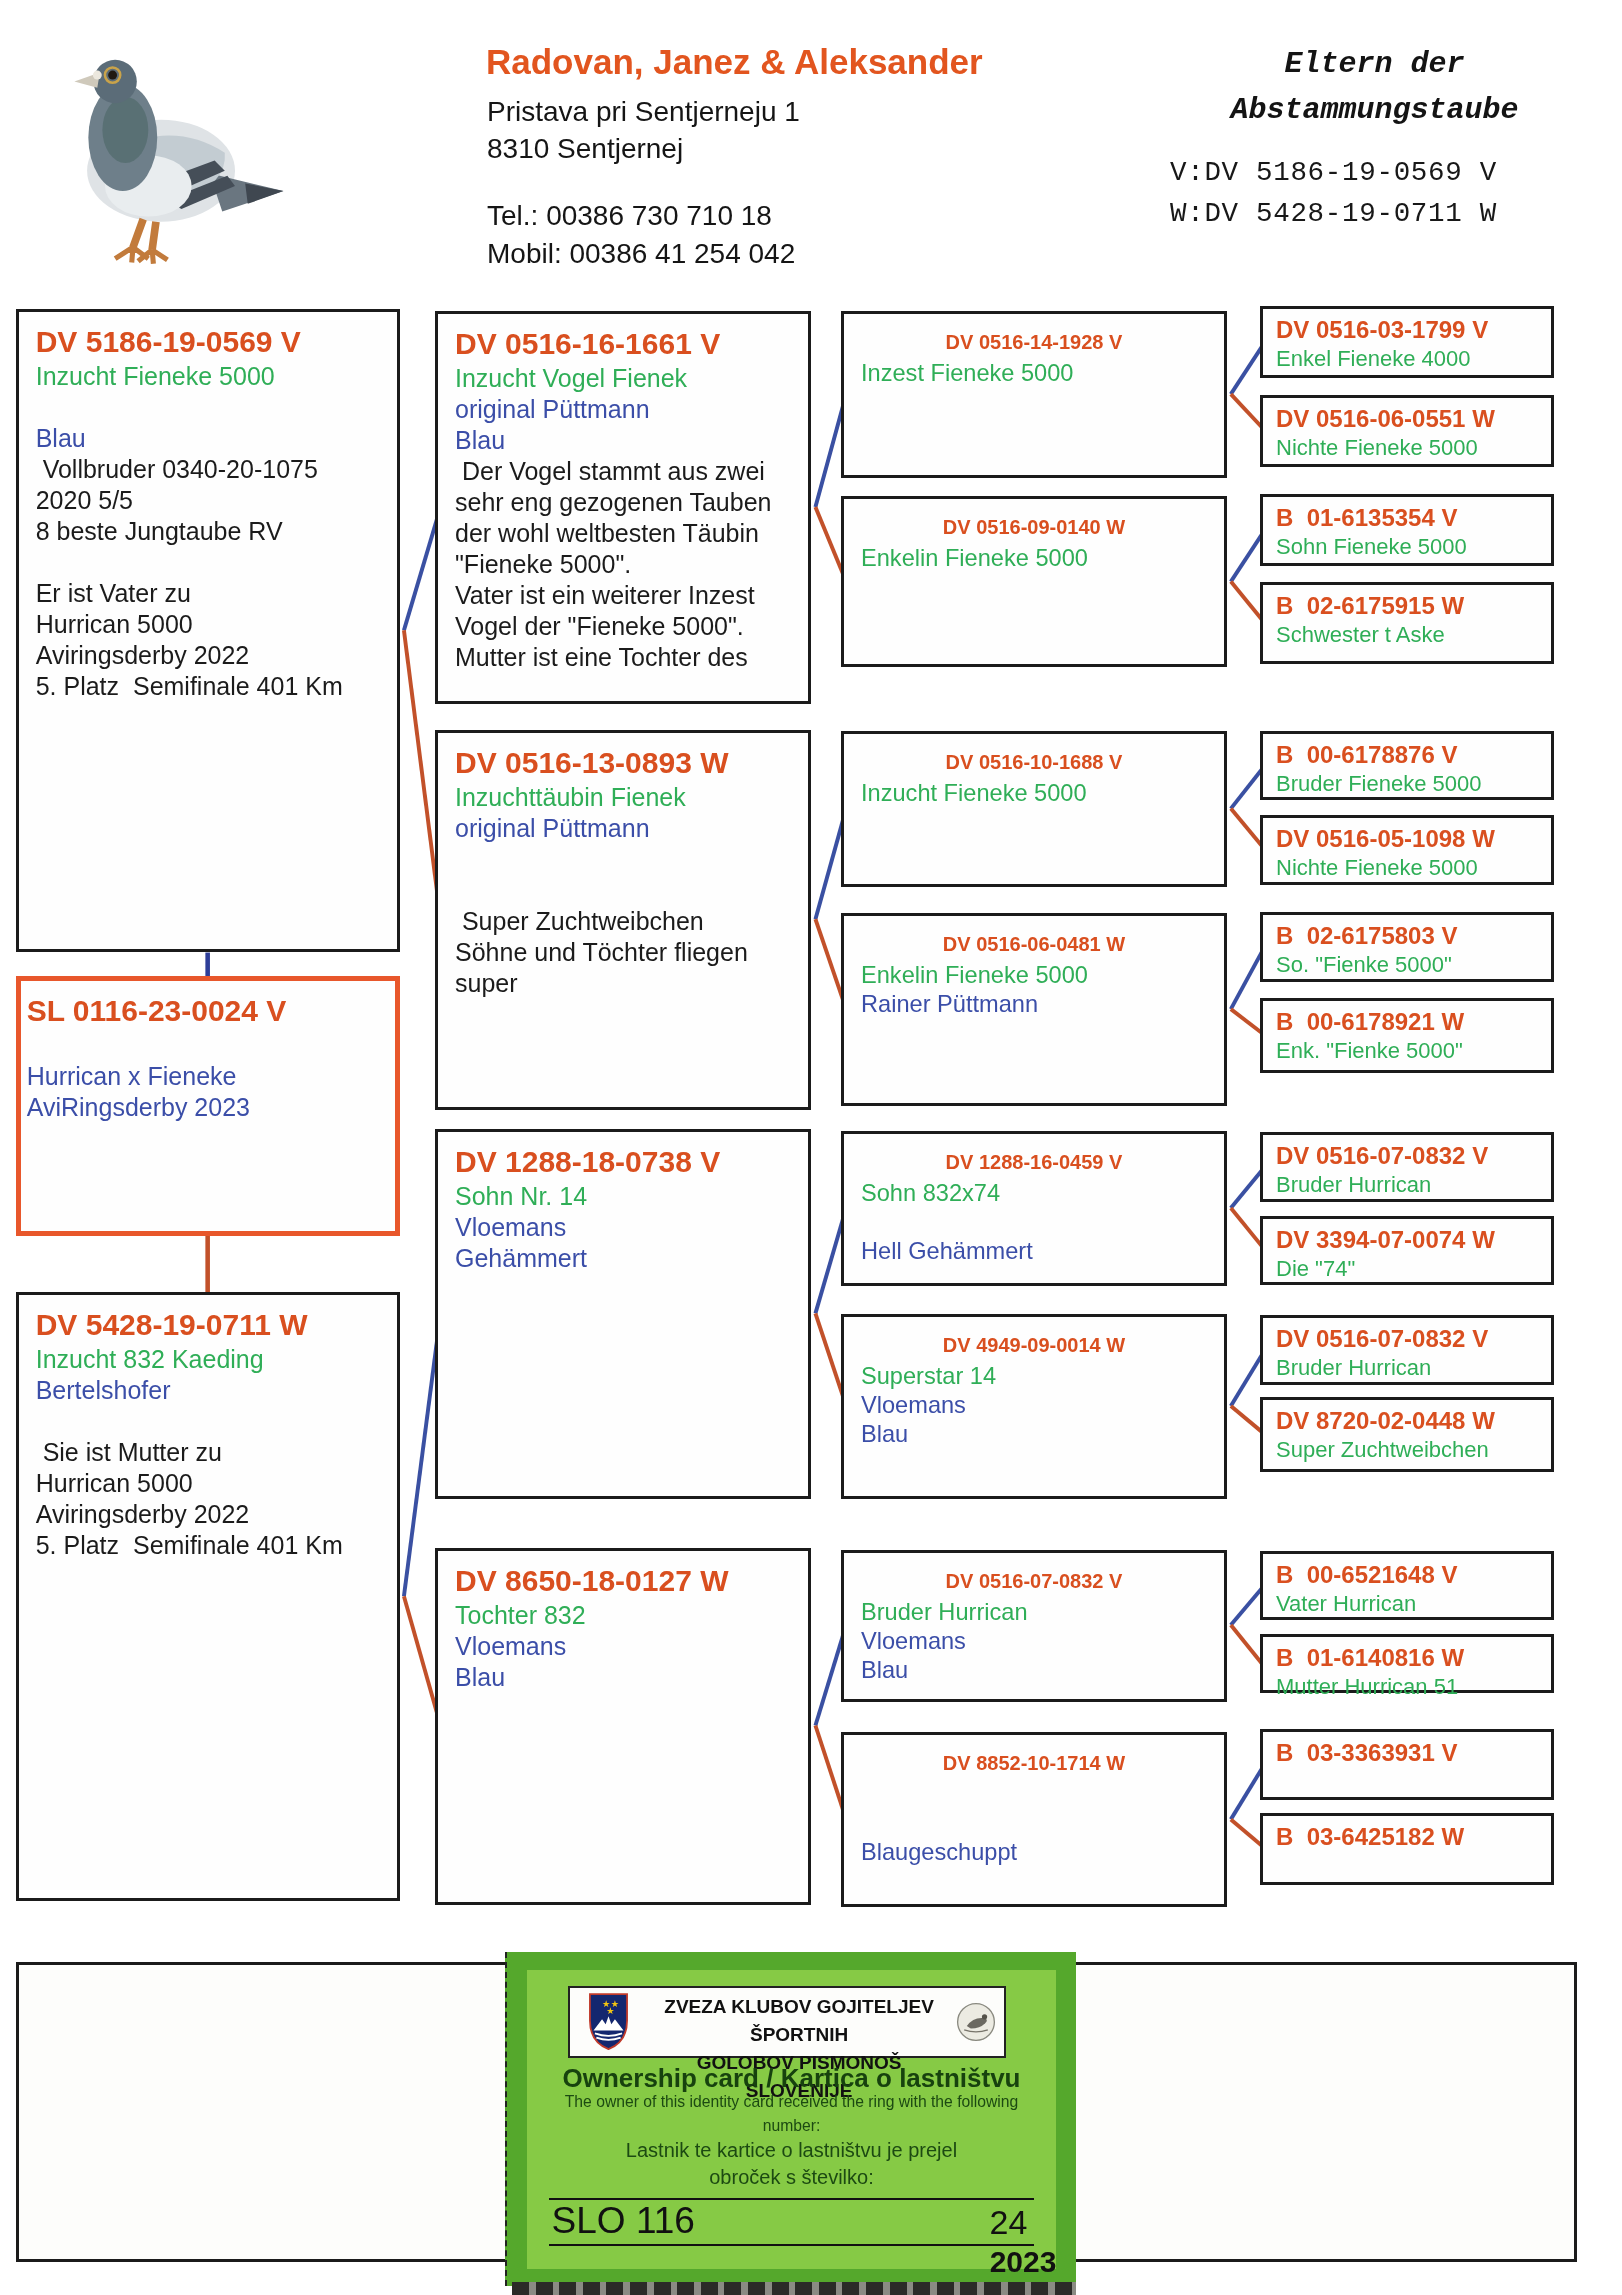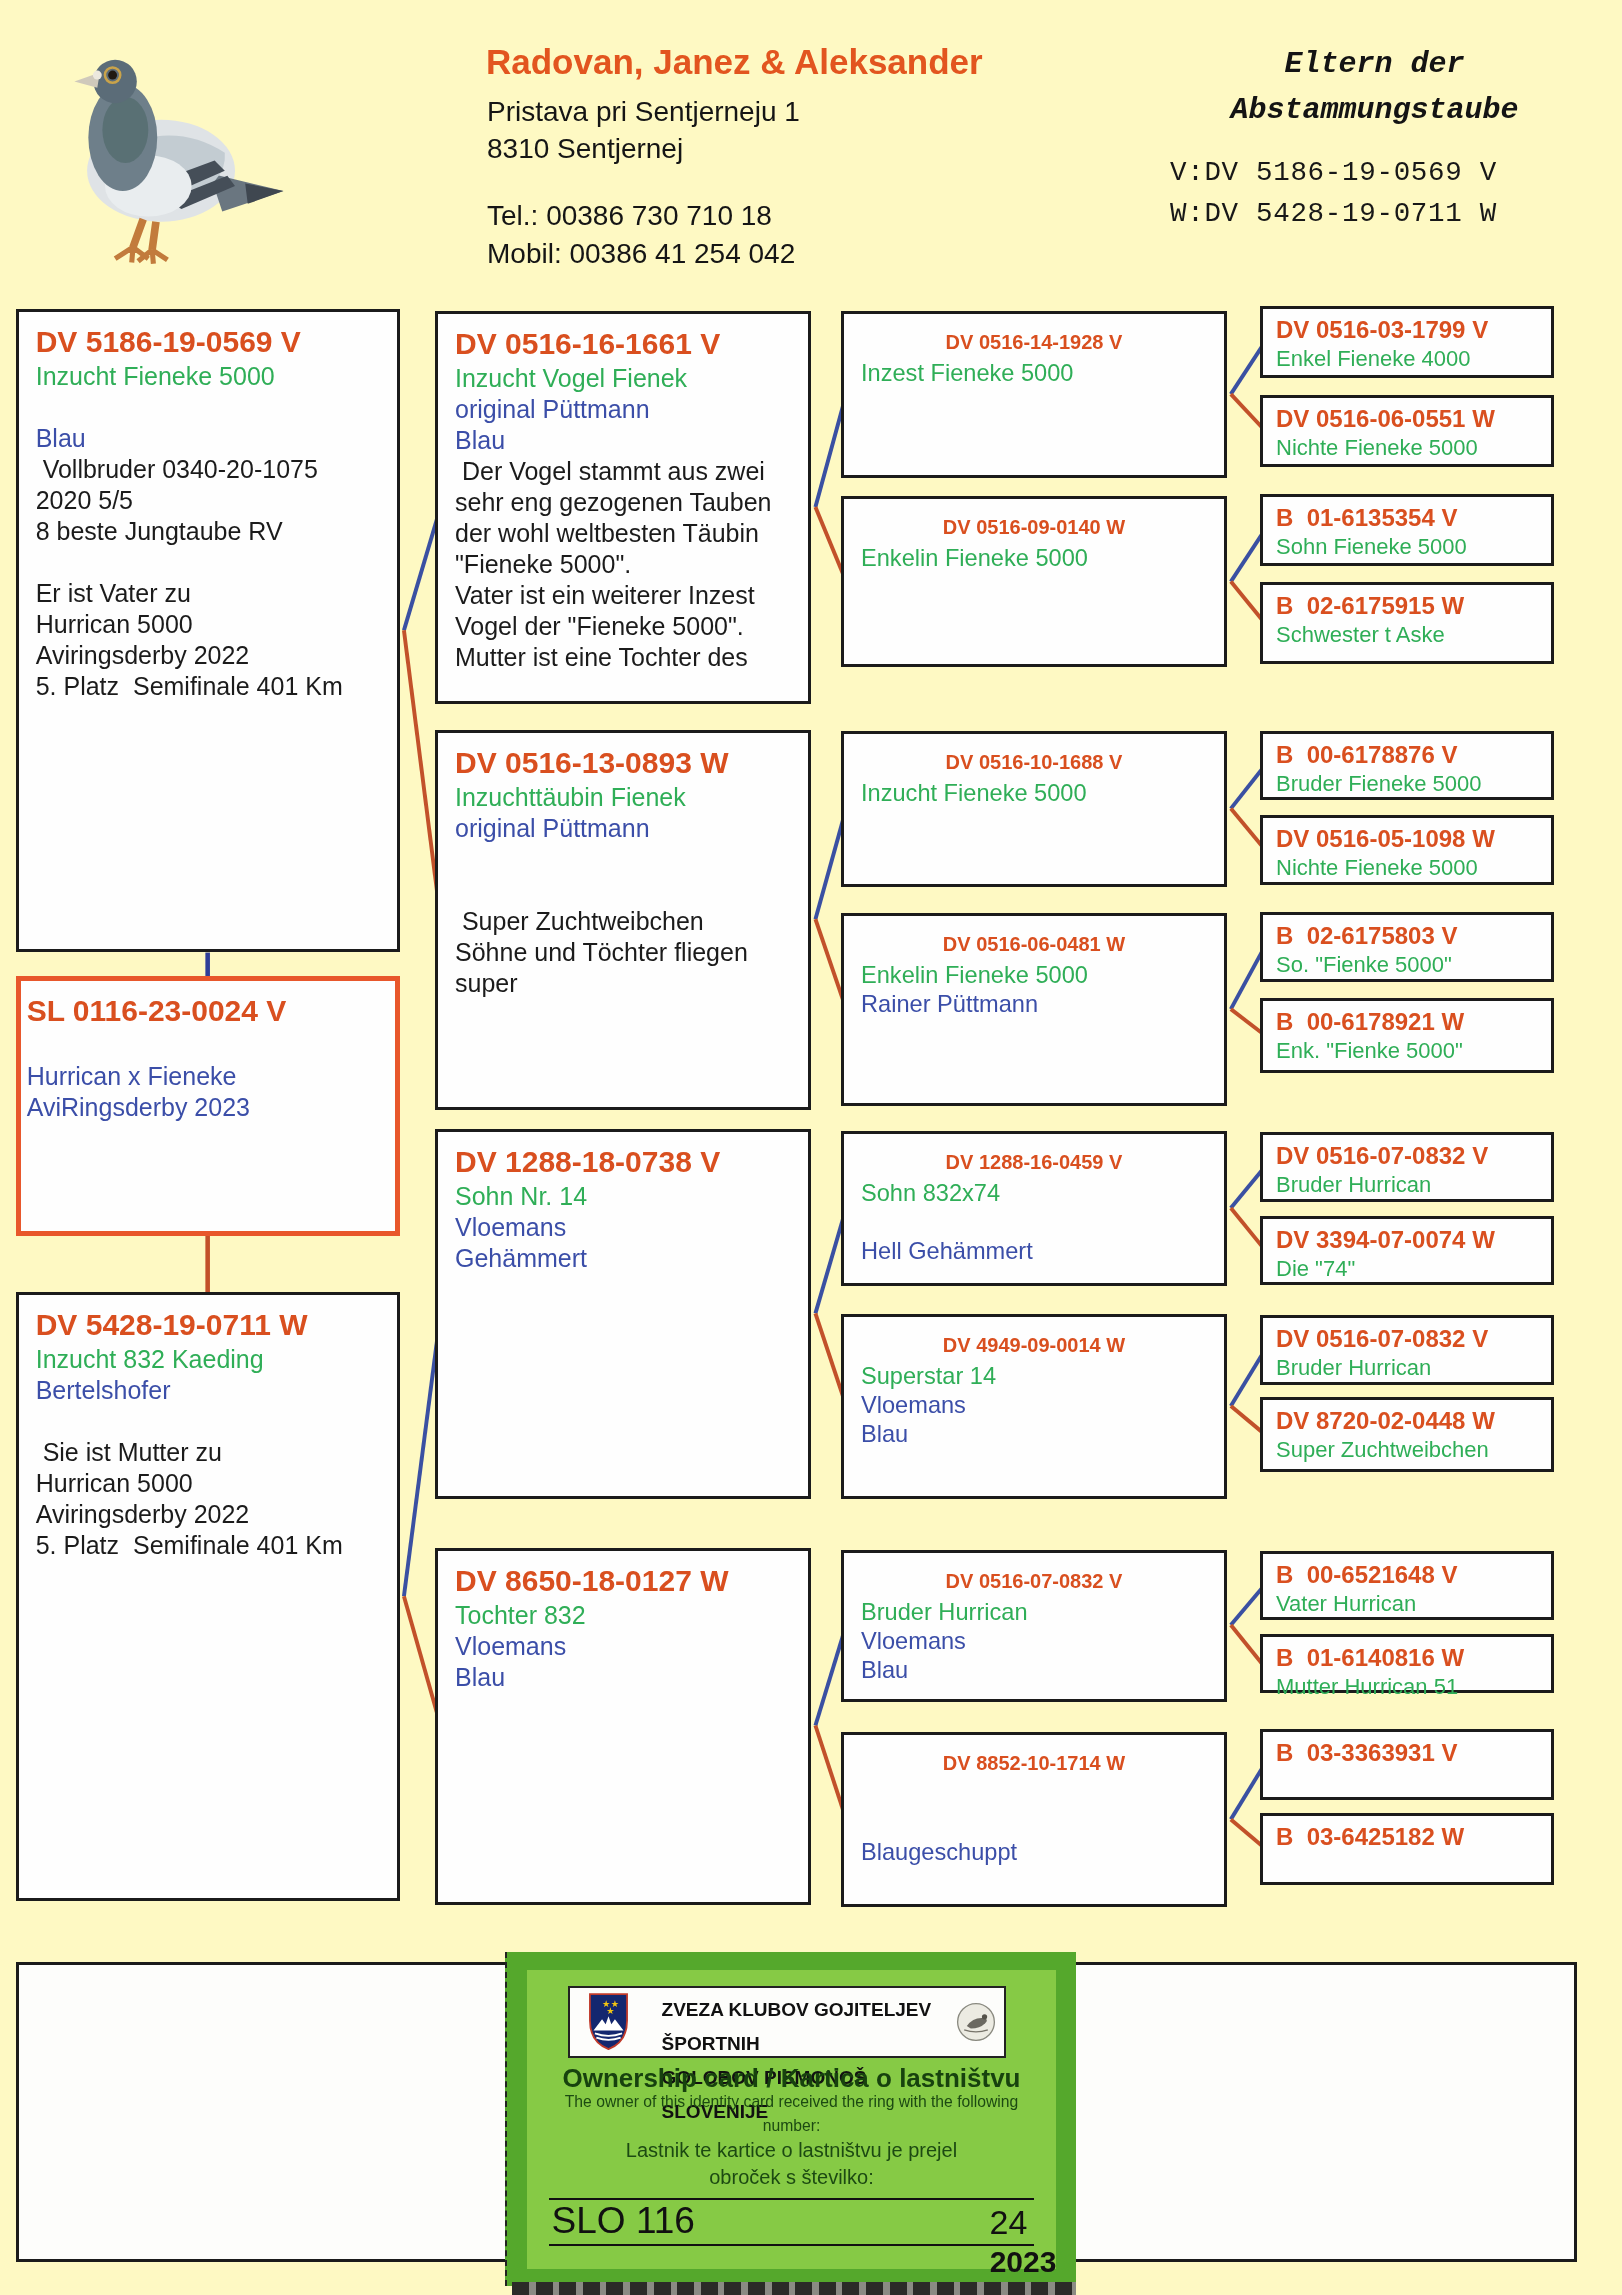--- a/index.html
+++ b/index.html
@@ -1,16 +1,16 @@
 <!DOCTYPE html>
 <html style="font-size:10.5px"><head>
 <meta charset="utf-8">
 <style>
   html,body{margin:0;padding:0;background:#e9e9e6;}
-  .page{position:relative;width:1623px;height:2295px;background:#fef9c3;
+  .page{position:relative;width:1623px;height:2295px;background:#ffffff;
         font-family:"Liberation Sans",sans-serif;overflow:hidden;}
   
   .owner-name{position:absolute;left:486px;top:42px;font-size:35px;font-weight:bold;color:#e2551f;}
   .addr{position:absolute;left:487px;font-size:28px;color:#151515;}
   .addr1{top:96px;} .addr2{top:133px;} .tel{top:200px;} .mobil{top:238px;}
   .eltern{position:absolute;left:1178px;top:41px;width:393px;text-align:center;
           font-family:"Liberation Mono","DejaVu Sans Mono",monospace;
           font-weight:bold;font-style:italic;font-size:30px;color:#141414;line-height:46px;}
   .ringline{position:absolute;left:1170px;font-family:"Liberation Mono","DejaVu Sans Mono",monospace;
           font-size:27.5px;color:#181818;letter-spacing:0.7px;}
@@ -35,22 +35,22 @@
   #connectors{position:absolute;left:0;top:0;pointer-events:none;}
   
   .slot{position:absolute;box-sizing:border-box;border:3.3px solid #1b1b1b;background:#fdfdfb;}
   .slot-left{left:15.7px;top:1962px;width:674px;height:300px;}
   .slot-right{left:926px;top:1962px;width:651px;height:300px;}
   .card{position:absolute;left:505px;top:1952px;width:571px;height:334px;
         background:#55a82c;border-left:2.6px dashed #222;box-sizing:border-box;}
   .card-inner{position:absolute;left:19.6px;top:18.3px;right:19.6px;bottom:17px;background:#86ca45;}
   .card-banner{position:absolute;left:41px;top:15.7px;width:434px;height:68px;background:#fdfdfb;
         border:2px solid #222;}
-  .card-org{position:absolute;left:92px;top:5.2px;width:275px;
-        font-size:19px;font-weight:bold;color:#111;line-height:34px;}
+  .card-org{position:absolute;left:92px;top:5.2px;width:275px;text-align:center;
+        font-size:19px;font-weight:bold;color:#111;line-height:28px;}
   .coat{position:absolute;left:17px;top:3.9px;}
   .emblem{position:absolute;right:6.5px;top:13px;}
   .card-title{position:absolute;left:0;top:93px;width:100%;text-align:center;
         font-size:26px;font-weight:bold;color:#17420e;}
   .card-sub{position:absolute;left:0;width:100%;text-align:center;color:#1c4a12;}
   .card-sub1{top:123px;font-size:15.7px;}
   .card-sub2{top:147px;font-size:15.7px;}
   .card-sub3{top:169px;font-size:20px;}
   .card-sub4{top:196px;font-size:20px;}
   .card-hr{position:absolute;left:22px;right:22px;border-top:2.6px solid #111;}

